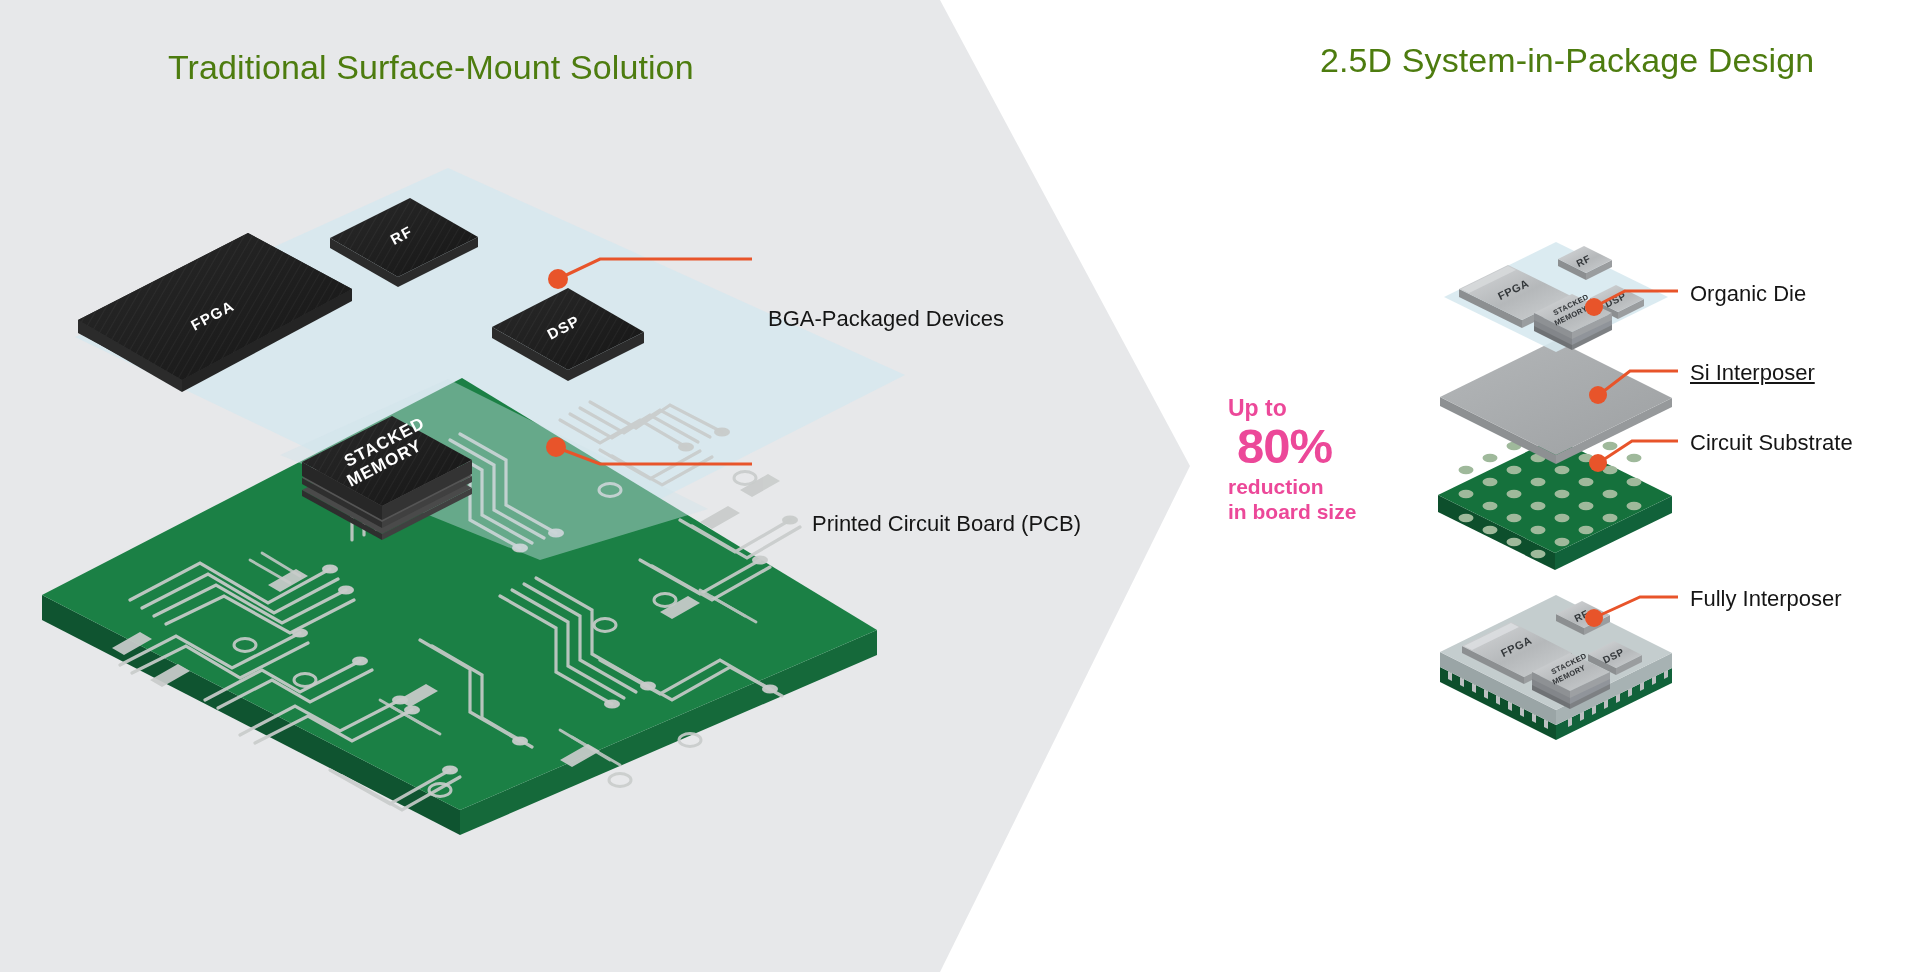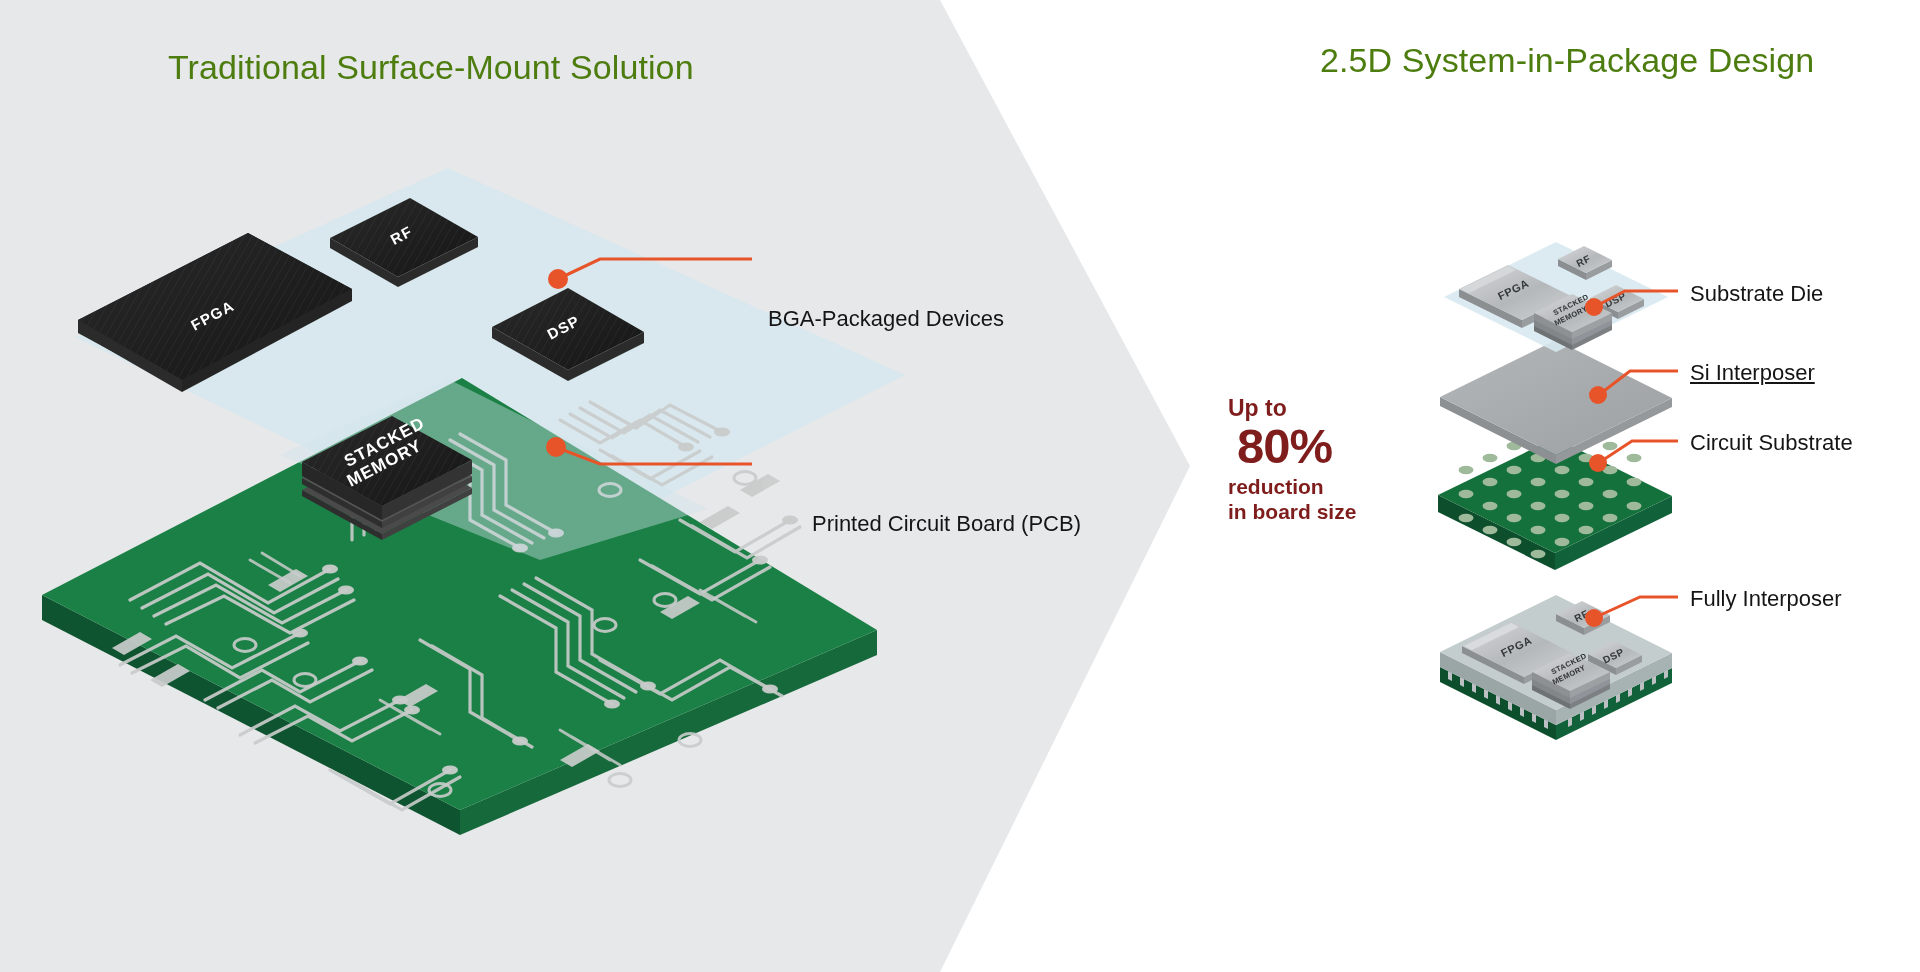--- a/index.html
+++ b/index.html
@@ -12,21 +12,21 @@
        letter-spacing:.1px;white-space:nowrap;}
   #title-left{left:168px;top:48px;}
   #title-right{left:1320px;top:32px;margin-top:9px;}
   .lbl{position:absolute;font-size:22px;color:#151515;white-space:nowrap;}
   #lab-bga{left:768px;top:306px;}
   #lab-pcb{left:812px;top:511px;}
   #lab-die{left:1690px;top:281px;}
   #lab-int{left:1690px;top:360px;text-decoration:underline;}
   #lab-org{left:1690px;top:430px;}
   #lab-asm{left:1690px;top:586px;}
-  #stat{position:absolute;left:1228px;top:396px;width:170px;color:#7f1d1d;}
+  #stat{position:absolute;left:1228px;top:396px;width:170px;color:#ec4899;}
   #stat .s1{font-size:23px;font-weight:700;line-height:1.08;}
   #stat .s2{font-size:49px;font-weight:700;line-height:1.0;letter-spacing:-1px;margin:1px 9px 3px;}
   #stat .s3{font-size:21px;font-weight:700;line-height:1.22;}
 </style>
 </head>
 <body>
 
 <div id="stage">
 
   <svg id="art" viewBox="0 0 1920 972" width="1920" height="972">
@@ -393,21 +393,21 @@
       <circle cx="1594" cy="618" r="9" fill="#e8542a"></circle>
     </g>
   </svg>
 
   <div class="ttl" id="title-left">Traditional Surface-Mount Solution</div>
   <div class="ttl" id="title-right">2.5D System-in-Package Design</div>
 
   <div class="lbl" id="lab-bga">BGA-Packaged Devices</div>
   <div class="lbl" id="lab-pcb">Printed Circuit Board (PCB)</div>
 
-  <div class="lbl" id="lab-die">Substrate Die</div>
+  <div class="lbl" id="lab-die">Organic Die</div>
   <div class="lbl" id="lab-int">Si Interposer</div>
   <div class="lbl" id="lab-org">Circuit Substrate</div>
   <div class="lbl" id="lab-asm">Fully Interposer</div>
 
   <div id="stat">
     <div class="s1">Up to</div>
     <div class="s2">80%</div>
     <div class="s3">reduction</div>
     <div class="s3">in board size</div>
   </div>

